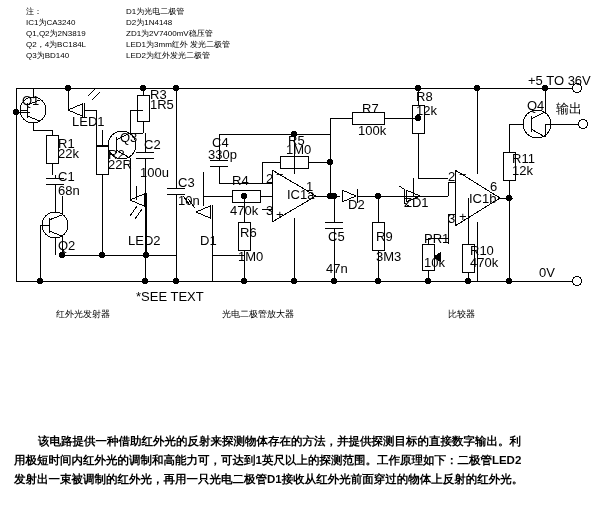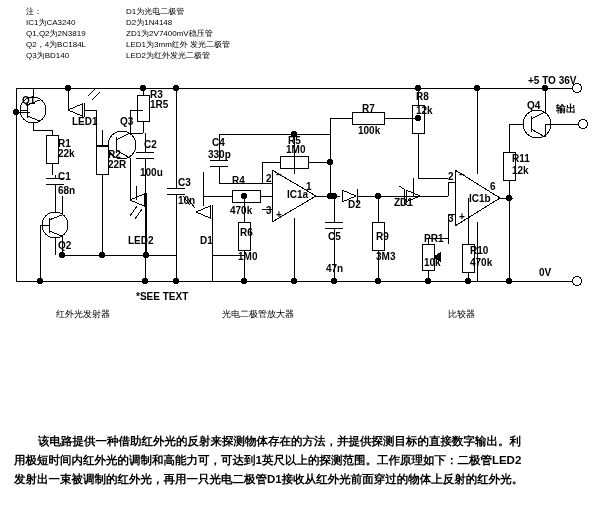--- a/index.html
+++ b/index.html
@@ -1,21 +1,21 @@
 <!DOCTYPE html>
 <html><head>
 <meta charset="utf-8">
 <style>
   html,body{margin:0;padding:0;background:#ffffff;}
   body{width:603px;height:526px;position:relative;font-family:"Liberation Sans",sans-serif;color:#000;}
   #sheet{position:absolute;left:0;top:0;width:603px;height:526px;overflow:hidden;}
   .notes{position:absolute;font-size:8px;line-height:11px;white-space:pre;}
   .notesL{left:26px;top:6px;}
   .notesR{left:126px;top:6px;}
-  .lbl{position:absolute;font-size:10px;line-height:9px;white-space:pre;font-weight:bold;}
+  .lbl{position:absolute;font-size:13px;line-height:9px;white-space:pre;}
   .sec{position:absolute;font-size:9px;white-space:pre;text-align:center;}
   .body{position:absolute;left:14px;top:432px;width:578px;font-size:11.5px;line-height:19px;color:#000;font-weight:bold;}
   .body p{margin:0;text-indent:24px;}
   svg{position:absolute;left:0;top:0;}
 </style>
 </head>
 <body>
 
 <div id="sheet">
 
@@ -263,27 +263,27 @@
       <circle cx="244" cy="281" r="2.5" fill="#000"></circle>
       <line x1="212" y1="255" x2="212" y2="281"></line>
       <line x1="55" y1="238" x2="55" y2="255"></line>
       <circle cx="62" cy="255" r="2.5" fill="#000"></circle>
       <line x1="33" y1="88" x2="33" y2="88"></line>
     </g>
   </svg>
 
   <div class="lbl" style="left:22px;top:96px">Q1</div>
   <div class="lbl" style="left:58px;top:241px">Q2</div>
-  <div class="lbl" style="left:120px;top:117px">Q3</div>
+  <div class="lbl" style="left:120px;top:133px">Q3</div>
   <div class="lbl" style="left:527px;top:101px">Q4</div>
   <div class="lbl" style="left:72px;top:117px">LED1</div>
   <div class="lbl" style="left:128px;top:236px">LED2</div>
   <div class="lbl" style="left:200px;top:236px">D1</div>
   <div class="lbl" style="left:348px;top:200px">D2</div>
-  <div class="lbl" style="left:394px;top:198px">ZD1</div>
+  <div class="lbl" style="left:404px;top:198px">ZD1</div>
   <div class="lbl" style="left:287px;top:190px">IC1a</div>
   <div class="lbl" style="left:469px;top:194px">IC1b</div>
 
   <div class="lbl" style="left:58px;top:139px">R1</div>
   <div class="lbl" style="left:58px;top:149px">22k</div>
   <div class="lbl" style="left:108px;top:150px">R2</div>
   <div class="lbl" style="left:108px;top:160px">22R</div>
   <div class="lbl" style="left:150px;top:90px">R3</div>
   <div class="lbl" style="left:150px;top:100px">1R5</div>
   <div class="lbl" style="left:232px;top:176px">R4</div>

